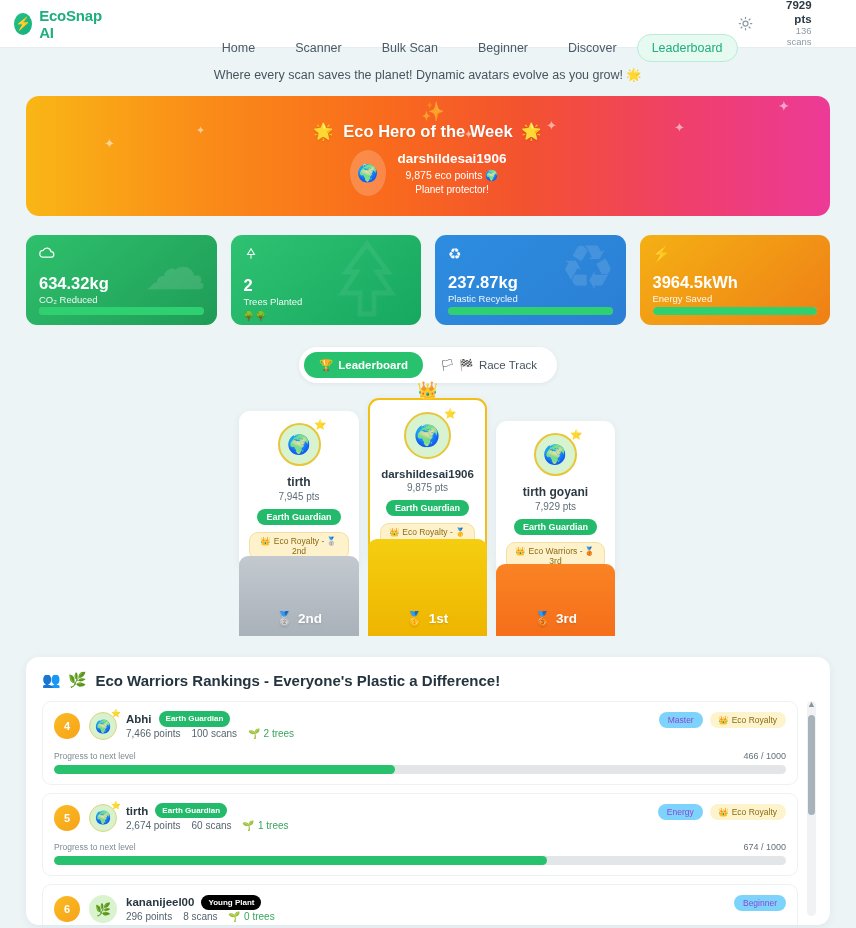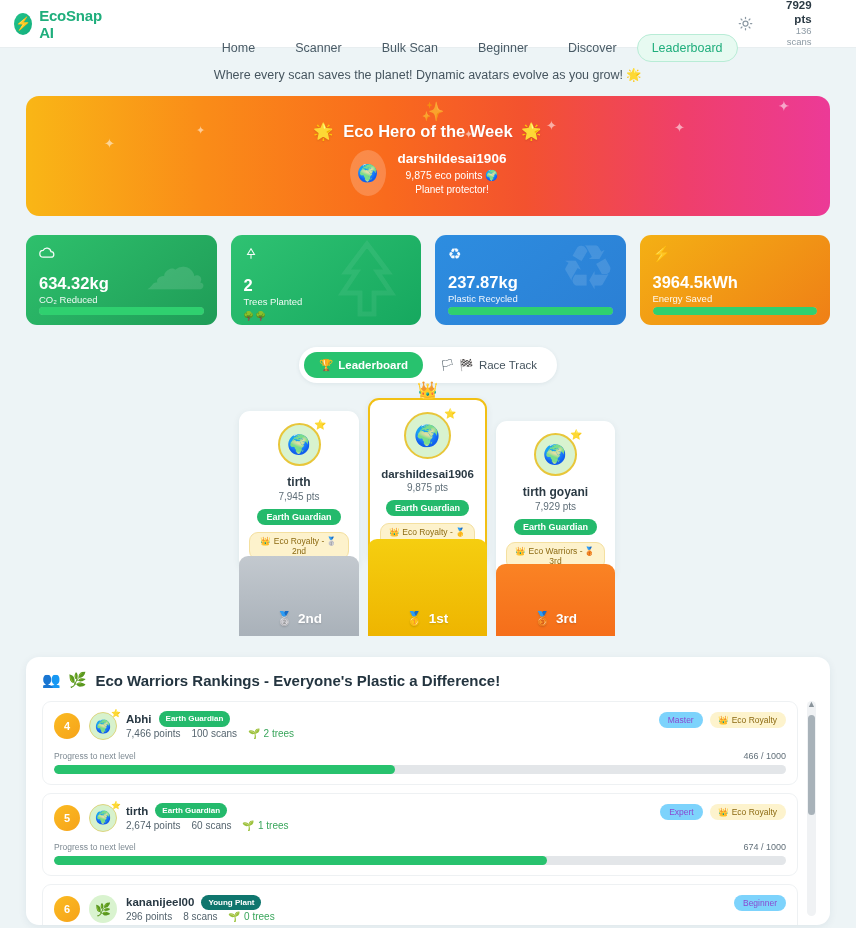--- a/index.html
+++ b/index.html
@@ -169,21 +169,21 @@
   .rav {
     width: 28px; height: 28px; border-radius: 50%; background: #d7f2cd;
     border: 1.5px solid #ddd57f; display:flex; align-items:center; justify-content:center; font-size: 13px;
   }
   .rav.plain { border-color: transparent; background:#d9f3cf; }
   .rstar { position:absolute; right:-4px; top:-3px; font-size: 8px; }
   .rinfo { line-height: 1.42; }
   .rname-line { display: flex; align-items: center; gap: 7px; }
   .rname { font-size: 11.5px; font-weight: bold; color: #283843; }
   .tag-green { background:#24ba6c; color:#fff; font-size:8px; font-weight:bold; padding:2px 7px; border-radius:8px; }
-  .tag-green.young { background:#0f766e; }
+  .tag-green.young { background:#000000; }
   .rmeta { font-size: 10px; color: #55646e; display:flex; align-items:center; gap:11px; }
   .rmeta .trees { color:#3aa65c; display:flex; align-items:center; gap:3px; }
   .chips { position: absolute; right: 11px; top: 10px; display: flex; gap: 7px; }
   .chip-purple { background:#7dd3fc; color:#8a4ad0; font-size:8.5px; padding:3px 9px; border-radius:9px; }
   .chip-gold { background:#fdf3cd; color:#8c6a12; font-size:8.5px; padding:3px 9px; border-radius:9px; }
   .prog-label { font-size: 8.5px; color: #7d8992; margin-top: 9px; display:flex; justify-content:space-between; }
   .prog-label .frac { font-size: 9px; color:#62707a; }
   .prog-bar { height: 9px; border-radius: 5px; background: #e3e6e9; margin-top: 4px; overflow:hidden; }
   .prog-bar > i { display:block; height:100%; border-radius:5px; background:#28c26e; }
 </style>
@@ -409,21 +409,21 @@
           <span>Progress to next level</span>
           <span class="frac">466 / 1000</span>
         </div>
         <div class="prog-bar">
             <i id="p0" style="width: 46.6%;"></i>
           </div>
       </div>
 
       <div class="row" style="margin-right:16px;">
         <div class="chips">
-          <div class="chip-purple">Expert</div>
+          <div class="chip-purple">Energy</div>
           <div class="chip-gold">👑 Eco Royalty</div>
         </div>
         <div class="row-top">
           <div class="rank-num">5</div>
           <div class="ravw">
             <div class="rav">🌍</div>
             <div class="rstar">⭐</div>
           </div>
           <div class="rinfo">
             <div class="rname-line">

